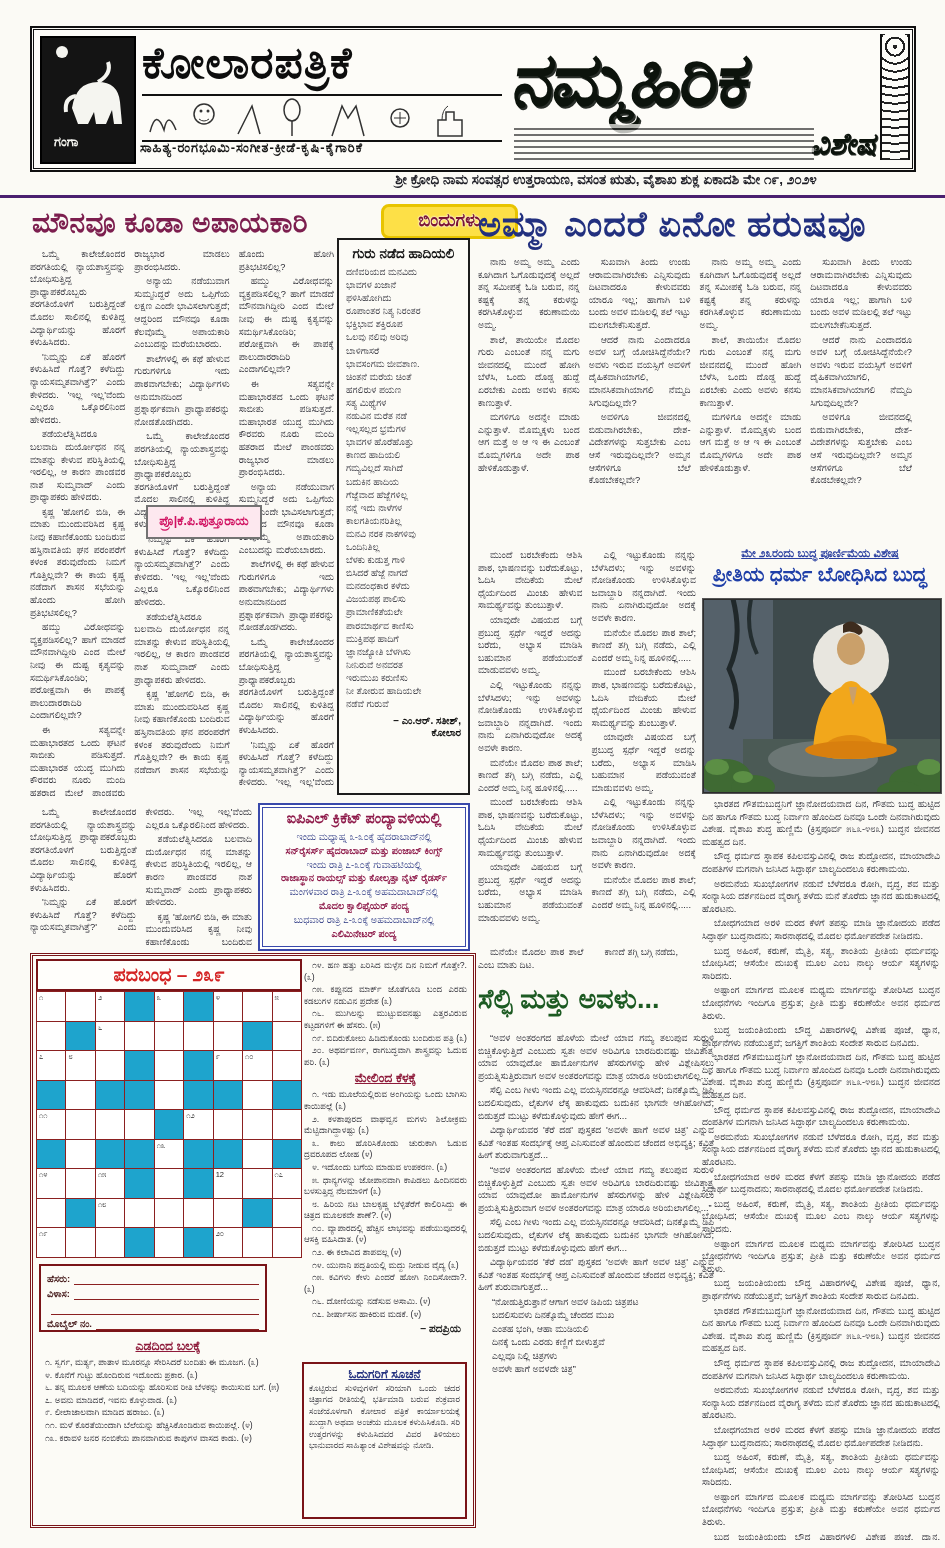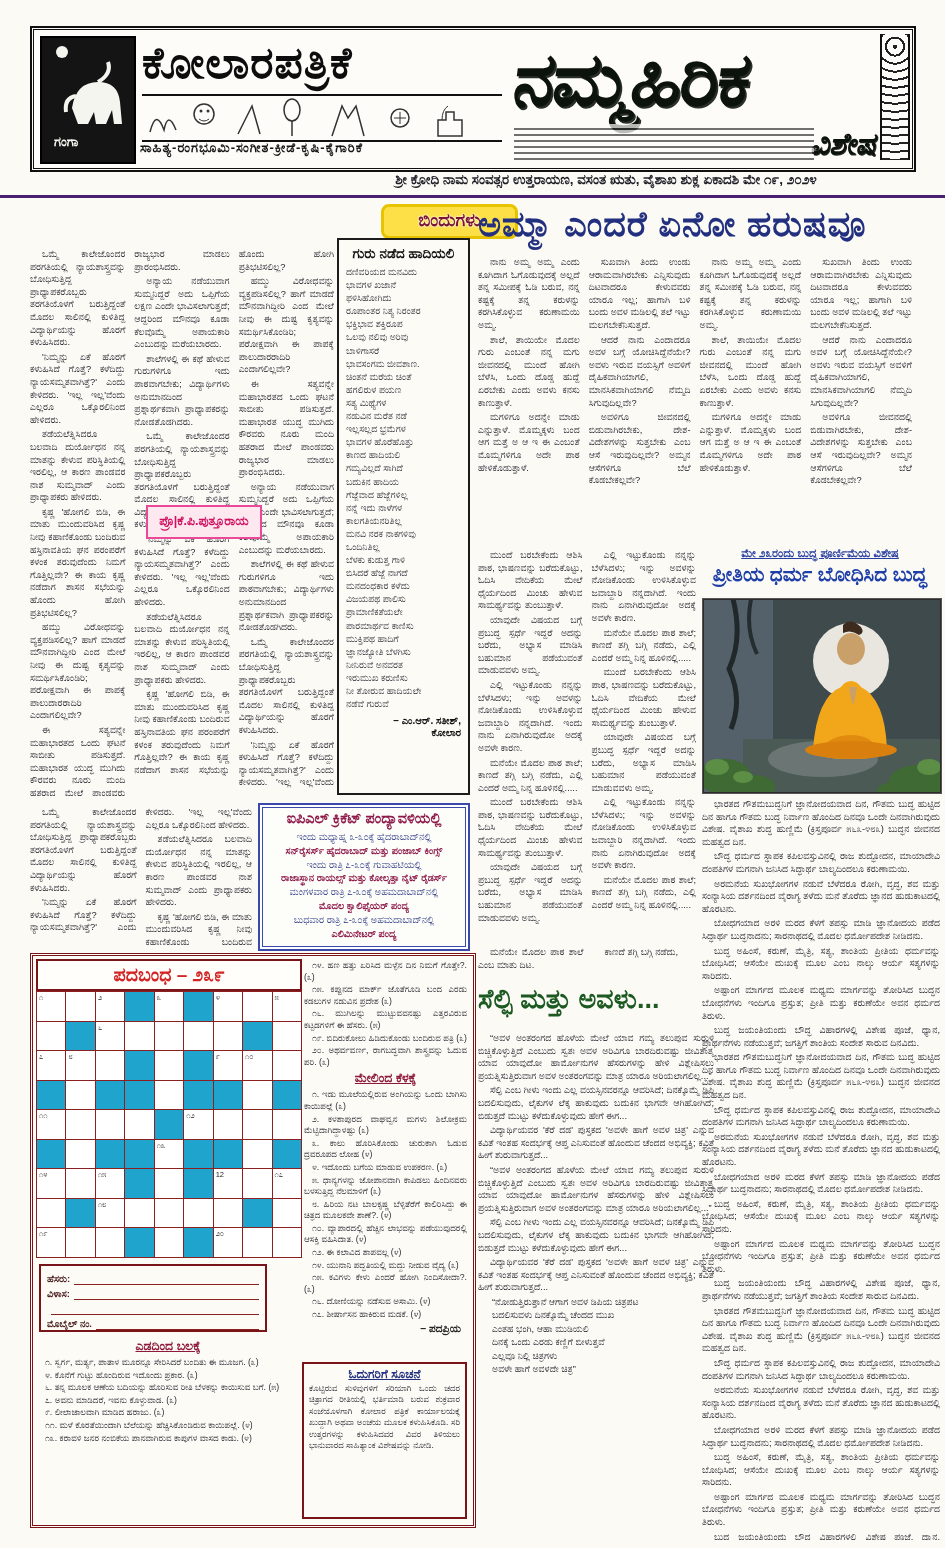--- a/index.html
+++ b/index.html
@@ -24,21 +24,21 @@
   #left-headline{left:32px;top:207px;width:302px;font-size:28px;font-weight:bold;color:#7c1e4e;letter-spacing:.5px;}
   #badge{left:337px;top:204px;width:131px;height:29px;background:#fde047;border:3px solid #e8c400;border-radius:8px;
          text-align:center;font-size:18px;font-weight:900;color:#7c1533;line-height:26px;
          text-shadow:0 0 2px #fff,0 0 2px #fff;margin-left:44px;}
   #amma-headline{left:478px;top:204px;width:462px;font-size:35px;font-weight:bold;color:#22307f;letter-spacing:1px;}
   
   .body-txt{font-size:9.3px;line-height:12.6px;text-align:justify;overflow:hidden;}
   .para{text-indent:12px;margin:0 0 2px 0;}
   #left-body{left:30px;top:248px;width:304px;height:552px;column-count:3;column-gap:9px;}
   #left-body2{left:30px;top:806px;width:222px;height:144px;column-count:2;column-gap:9px;}
-  #byline-box{left:146px;top:505px;width:112px;height:30px;background:#fde8ef;border:2px solid #ec4899;
+  #byline-box{left:146px;top:505px;width:112px;height:30px;background:#fde8ef;border:2px solid #737373;
               text-align:center;font-size:12.5px;font-weight:bold;color:#d01060;line-height:28px;z-index:3;}
   #amma-body{left:478px;top:256px;width:434px;height:287px;column-count:4;column-gap:9px;}
   #amma-body2{left:478px;top:549px;width:218px;height:396px;column-count:2;column-gap:9px;}
   
   #poem-box{left:337px;top:238px;width:133px;height:557px;border:2px solid #1c1c1c;background:#fcfbf6;padding:5px 7px;box-sizing:border-box;overflow:hidden;}
   #poem-title{text-align:center;font-size:13.5px;font-weight:bold;line-height:17px;color:#111;margin-bottom:4px;}
   .poem-line{font-size:9.3px;line-height:13.1px;color:#33333c;}
   #poem-sign{margin-top:4px;font-size:10px;font-weight:bold;text-align:right;color:#111;}
   
   #ipl-box{left:258px;top:803px;width:212px;height:148px;border:2px solid #3949ab;box-shadow:inset 0 0 0 2px #fff,inset 0 0 0 3px #3949ab;
@@ -115,20 +115,21 @@
     <div id="edition-wrap" class="abs">
       <div id="edition-title">ನಮ್ಮಹಿರಿಕ</div>
       <div id="edition-sub">ವಿಶೇಷ</div>
     </div>
     <div id="stripes" class="abs"></div>
     <div id="ornament" class="abs"></div>
   </div>
   <div id="date-line" class="abs">ಶ್ರೀ ಕ್ರೋಧಿ ನಾಮ ಸಂವತ್ಸರ ಉತ್ತರಾಯಣ, ವಸಂತ ಋತು, ವೈಶಾಖ ಶುಕ್ಲ ಏಕಾದಶಿ ಮೇ ೧೯, ೨೦೨೪</div>
   <div id="top-rule" class="abs"></div>
 
+  <div id="left-headline" class="abs">ಮೌನವೂ ಕೂಡಾ ಅಪಾಯಕಾರಿ</div>
   <div id="badge" class="abs">ಬಿಂದುಗಳು</div>
   <div id="amma-headline" class="abs">ಅಮ್ಮಾ ಎಂದರೆ ಏನೋ ಹರುಷವೂ</div>
 
   <div id="left-body" class="abs body-txt">
       <div class="para bold">ಒಮ್ಮೆ ಕಾಲೇಜೊಂದರ ಪರಗತಿಯಲ್ಲಿ ನ್ಯಾಯಶಾಸ್ತ್ರವನ್ನು ಬೋಧಿಸುತ್ತಿದ್ದ ಪ್ರಾಧ್ಯಾಪಕರೊಬ್ಬರು ತರಗತಿಯೊಳಗೆ ಬರುತ್ತಿದ್ದಂತೆ ಮೊದಲ ಸಾಲಿನಲ್ಲಿ ಕುಳಿತಿದ್ದ ವಿದ್ಯಾರ್ಥಿಯನ್ನು ಹೊರಗೆ ಕಳುಹಿಸಿದರು.</div>
       <div class="para bold">'ನಿಮ್ಮನ್ನು ಏಕೆ ಹೊರಗೆ ಕಳುಹಿಸಿದೆ ಗೊತ್ತೆ? ಕಳೆದಿದ್ದು ನ್ಯಾಯಸಮ್ಮತವಾಗಿತ್ತೆ?' ಎಂದು ಕೇಳಿದರು. 'ಇಲ್ಲ ಇಲ್ಲ'ವೆಂದು ಎಲ್ಲರೂ ಒಕ್ಕೊರಲಿನಿಂದ ಹೇಳಿದರು.</div>
       <div class="para bold">ತಡೆಯಲೆತ್ನಿಸಿದರೂ ಬಲವಾದಿ ದುರ್ಯೋಧನ ನನ್ನ ಮಾತನ್ನು ಕೇಳುವ ಪರಿಸ್ಥಿತಿಯಲ್ಲಿ ಇರಲಿಲ್ಲ, ಆ ಕಾರಣ ಪಾಂಡವರ ನಾಶ ಸುಮ್ಮವಾದ್ ಎಂದು ಪ್ರಾಧ್ಯಾಪಕರು ಹೇಳಿದರು.</div>
       <div class="para bold">ಕೃಷ್ಣ 'ಹೋಗಲಿ ಬಿಡಿ, ಈ ಮಾತು ಮುಂದುವರಿಸಿದ ಕೃಷ್ಣ ನೀವು ಕಹಾಣಿಕೊಂಡು ಬಂದಿರುವ ಹಸ್ತಿನಾವತಿಯ ಘನ ಪರಂಪರೆಗೆ ಕಳಂಕ ತರುವುದೆಂದು ನಿಮಗೆ ಗೊತ್ತಿಲ್ಲವೇ? ಈ ಕಾಯ ಕೃಷ್ಣ ನಡೆದಾಗ ಶಾಸನ ಸಭೆಯನ್ನು ಹೊಂದು ಹೋಗಿ ಪ್ರತಿಭಟಿಸಲಿಲ್ಲ?</div>
       <div class="para bold">ಹಮ್ಮು ವಿರೋಧವನ್ನು ವ್ಯಕ್ತಪಡಿಸಲಿಲ್ಲ? ಹಾಗೆ ಮಾಡದೆ ಮೌನವಾಗಿದ್ದೀರಿ ಎಂದ ಮೇಲೆ ನೀವು ಈ ದುಷ್ಟ ಕೃತ್ಯವನ್ನು ಸಮರ್ಥಿಸಿಕೊಂಡಿರಿ; ಪರೋಕ್ಷವಾಗಿ ಈ ಪಾಪಕ್ಕೆ ಪಾಲುದಾರರಾದಿರಿ ಎಂದಾಗಲಿಲ್ಲವೇ?</div>
       <div class="para bold">ಈ ಸತ್ಯವನ್ನೇ ಮಹಾಭಾರತದ ಒಂದು ಘಟನೆ ಸಾಬೀತು ಪಡಿಸುತ್ತದೆ. ಮಹಾಭಾರತ ಯುದ್ಧ ಮುಗಿದು ಕೌರವರು ನೂರು ಮಂದಿ ಹತರಾದ ಮೇಲೆ ಪಾಂಡವರು ರಾಜ್ಯಭಾರ ಮಾಡಲು ಪ್ರಾರಂಭಿಸಿದರು.</div>

